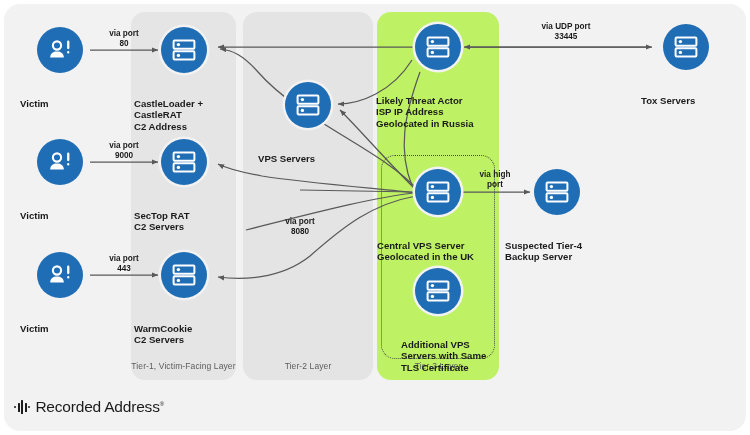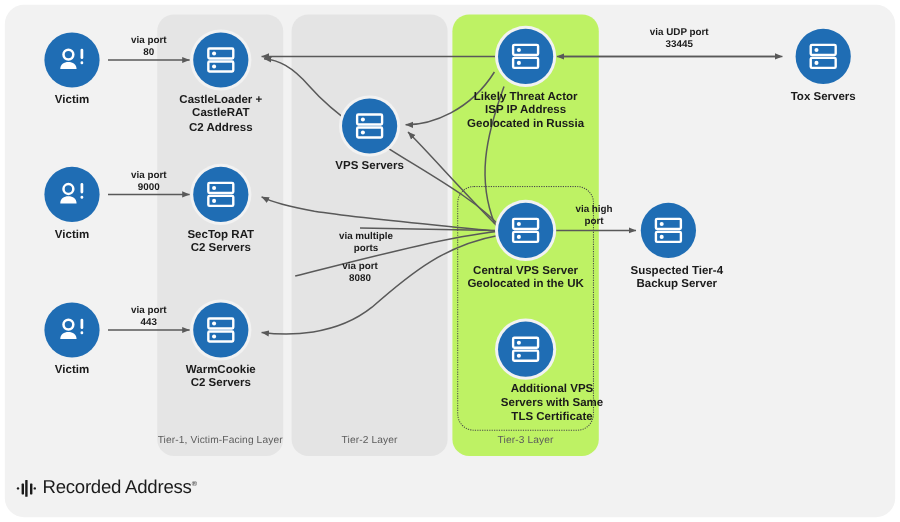--- a/index.html
+++ b/index.html
@@ -12,22 +12,22 @@
   .tier-3{left:377px;top:12px;width:122px;height:368px;background:#bef264;}
   .tier-4{left:504px;top:12px;width:108px;height:368px;background:#e8e8e8;}
   .tier-label{position:absolute;width:100%;bottom:9px;left:0;text-align:center;
      font-size:8.5px;color:#5c5c5c;letter-spacing:.1px;white-space:nowrap;}
   .tier3-dotted{position:absolute;left:381px;top:155px;width:114px;height:204px;
      border:1.6px dotted #4a4a4a;border-radius:14px;box-sizing:border-box;}
   svg.edges{position:absolute;left:0;top:0;width:750px;height:435px;pointer-events:none;}
   .node{position:absolute;width:46px;height:46px;border-radius:50%;background:#1f6db4;
      display:flex;align-items:center;justify-content:center;}
   .node.ring{box-shadow:0 0 0 2.5px #f2f2f2;}
-  .node-label{position:absolute;text-align:center;font-size:9.6px;font-weight:bold;
-     color:#1b1b1b;line-height:11.4px;white-space:pre-line;}
+  .node-label{position:absolute;text-align:left;font-size:9.6px;font-weight:bold;
+     color:#1b1b1b;line-height:11.4px;white-space:pre-line;margin-top:20px;}
   .edge-label{position:absolute;text-align:center;font-size:8.2px;font-weight:bold;
      color:#1b1b1b;line-height:9.6px;white-space:pre-line;}
   .brand{position:absolute;left:14px;top:398px;display:flex;align-items:center;gap:5px;}
   .brand-mark{display:flex;align-items:center;gap:1.6px;height:16px;}
   .bm{background:#1b1b1b;border-radius:.5px;}
   .brand-text{font-size:15.5px;color:#1b1b1b;letter-spacing:-.2px;font-family:"Liberation Sans",sans-serif;}
   .brand-reg{font-size:6px;vertical-align:super;}
 </style>
 </head>
 <body>
@@ -211,22 +211,20 @@
     </svg>
   </div>
   <div class="node-label" style="left:641px;top:75px;width:90px">Tox Servers</div>
 
   <div class="edge-label" style="left:95px;top:29px;width:58px">via port
 80</div>
   <div class="edge-label" style="left:95px;top:141px;width:58px">via port
 9000</div>
   <div class="edge-label" style="left:95px;top:254px;width:58px">via port
 443</div>
-  <div class="edge-label" style="left:270px;top:192px;width:70px">via multiple
-ports</div>
   <div class="edge-label" style="left:269px;top:217px;width:62px">via port
 8080</div>
   <div class="edge-label" style="left:465px;top:170px;width:60px">via high
 port</div>
   <div class="edge-label" style="left:521px;top:22px;width:90px">via UDP port
 33445</div>
 
   <div class="brand">
     <div class="brand-mark">
       <span class="bm" style="width:2px;height:2px;border-radius:50%"></span>

